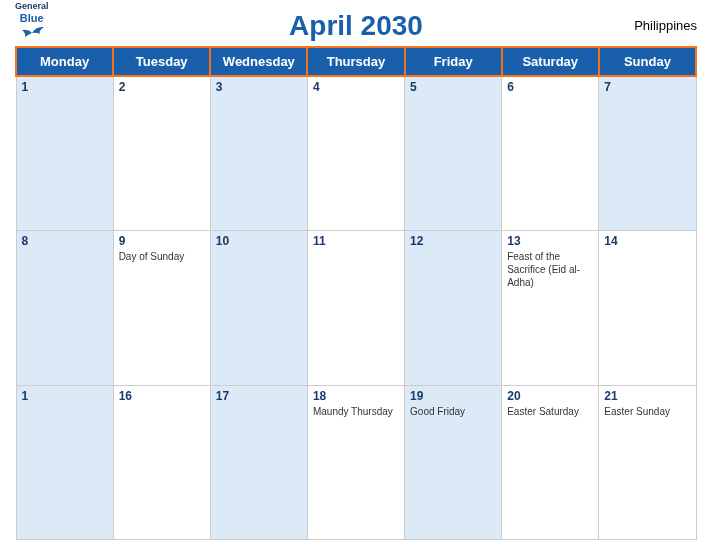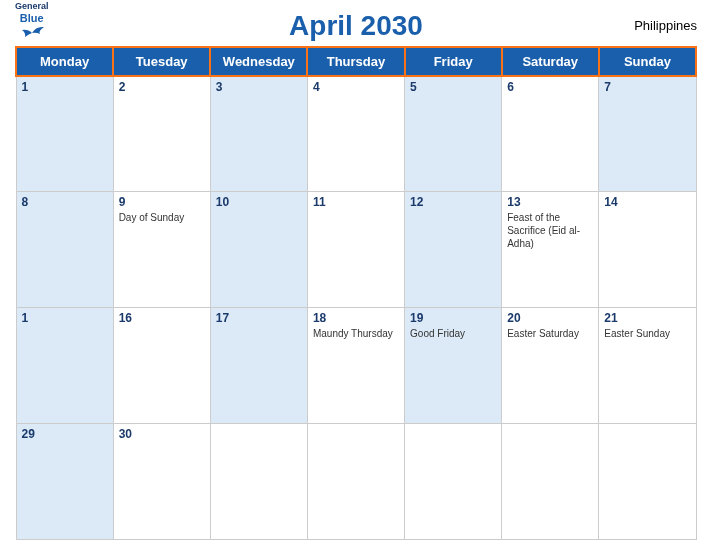--- a/index.html
+++ b/index.html
@@ -194,27 +194,14 @@
         </td>
         <td>
           <span class="day-num">20</span>
           <span class="holiday">Easter Saturday</span>
         </td>
         <td>
           <span class="day-num">21</span>
           <span class="holiday">Easter Sunday</span>
         </td>
       </tr>
-      <tr>
-        <td class="blue-bg">
-          <span class="day-num">29</span>
-        </td>
-        <td>
-          <span class="day-num">30</span>
-        </td>
-        <td></td>
-        <td></td>
-        <td></td>
-        <td></td>
-        <td></td>
-      </tr>
     </tbody>
 </table>
 
 </body></html>

